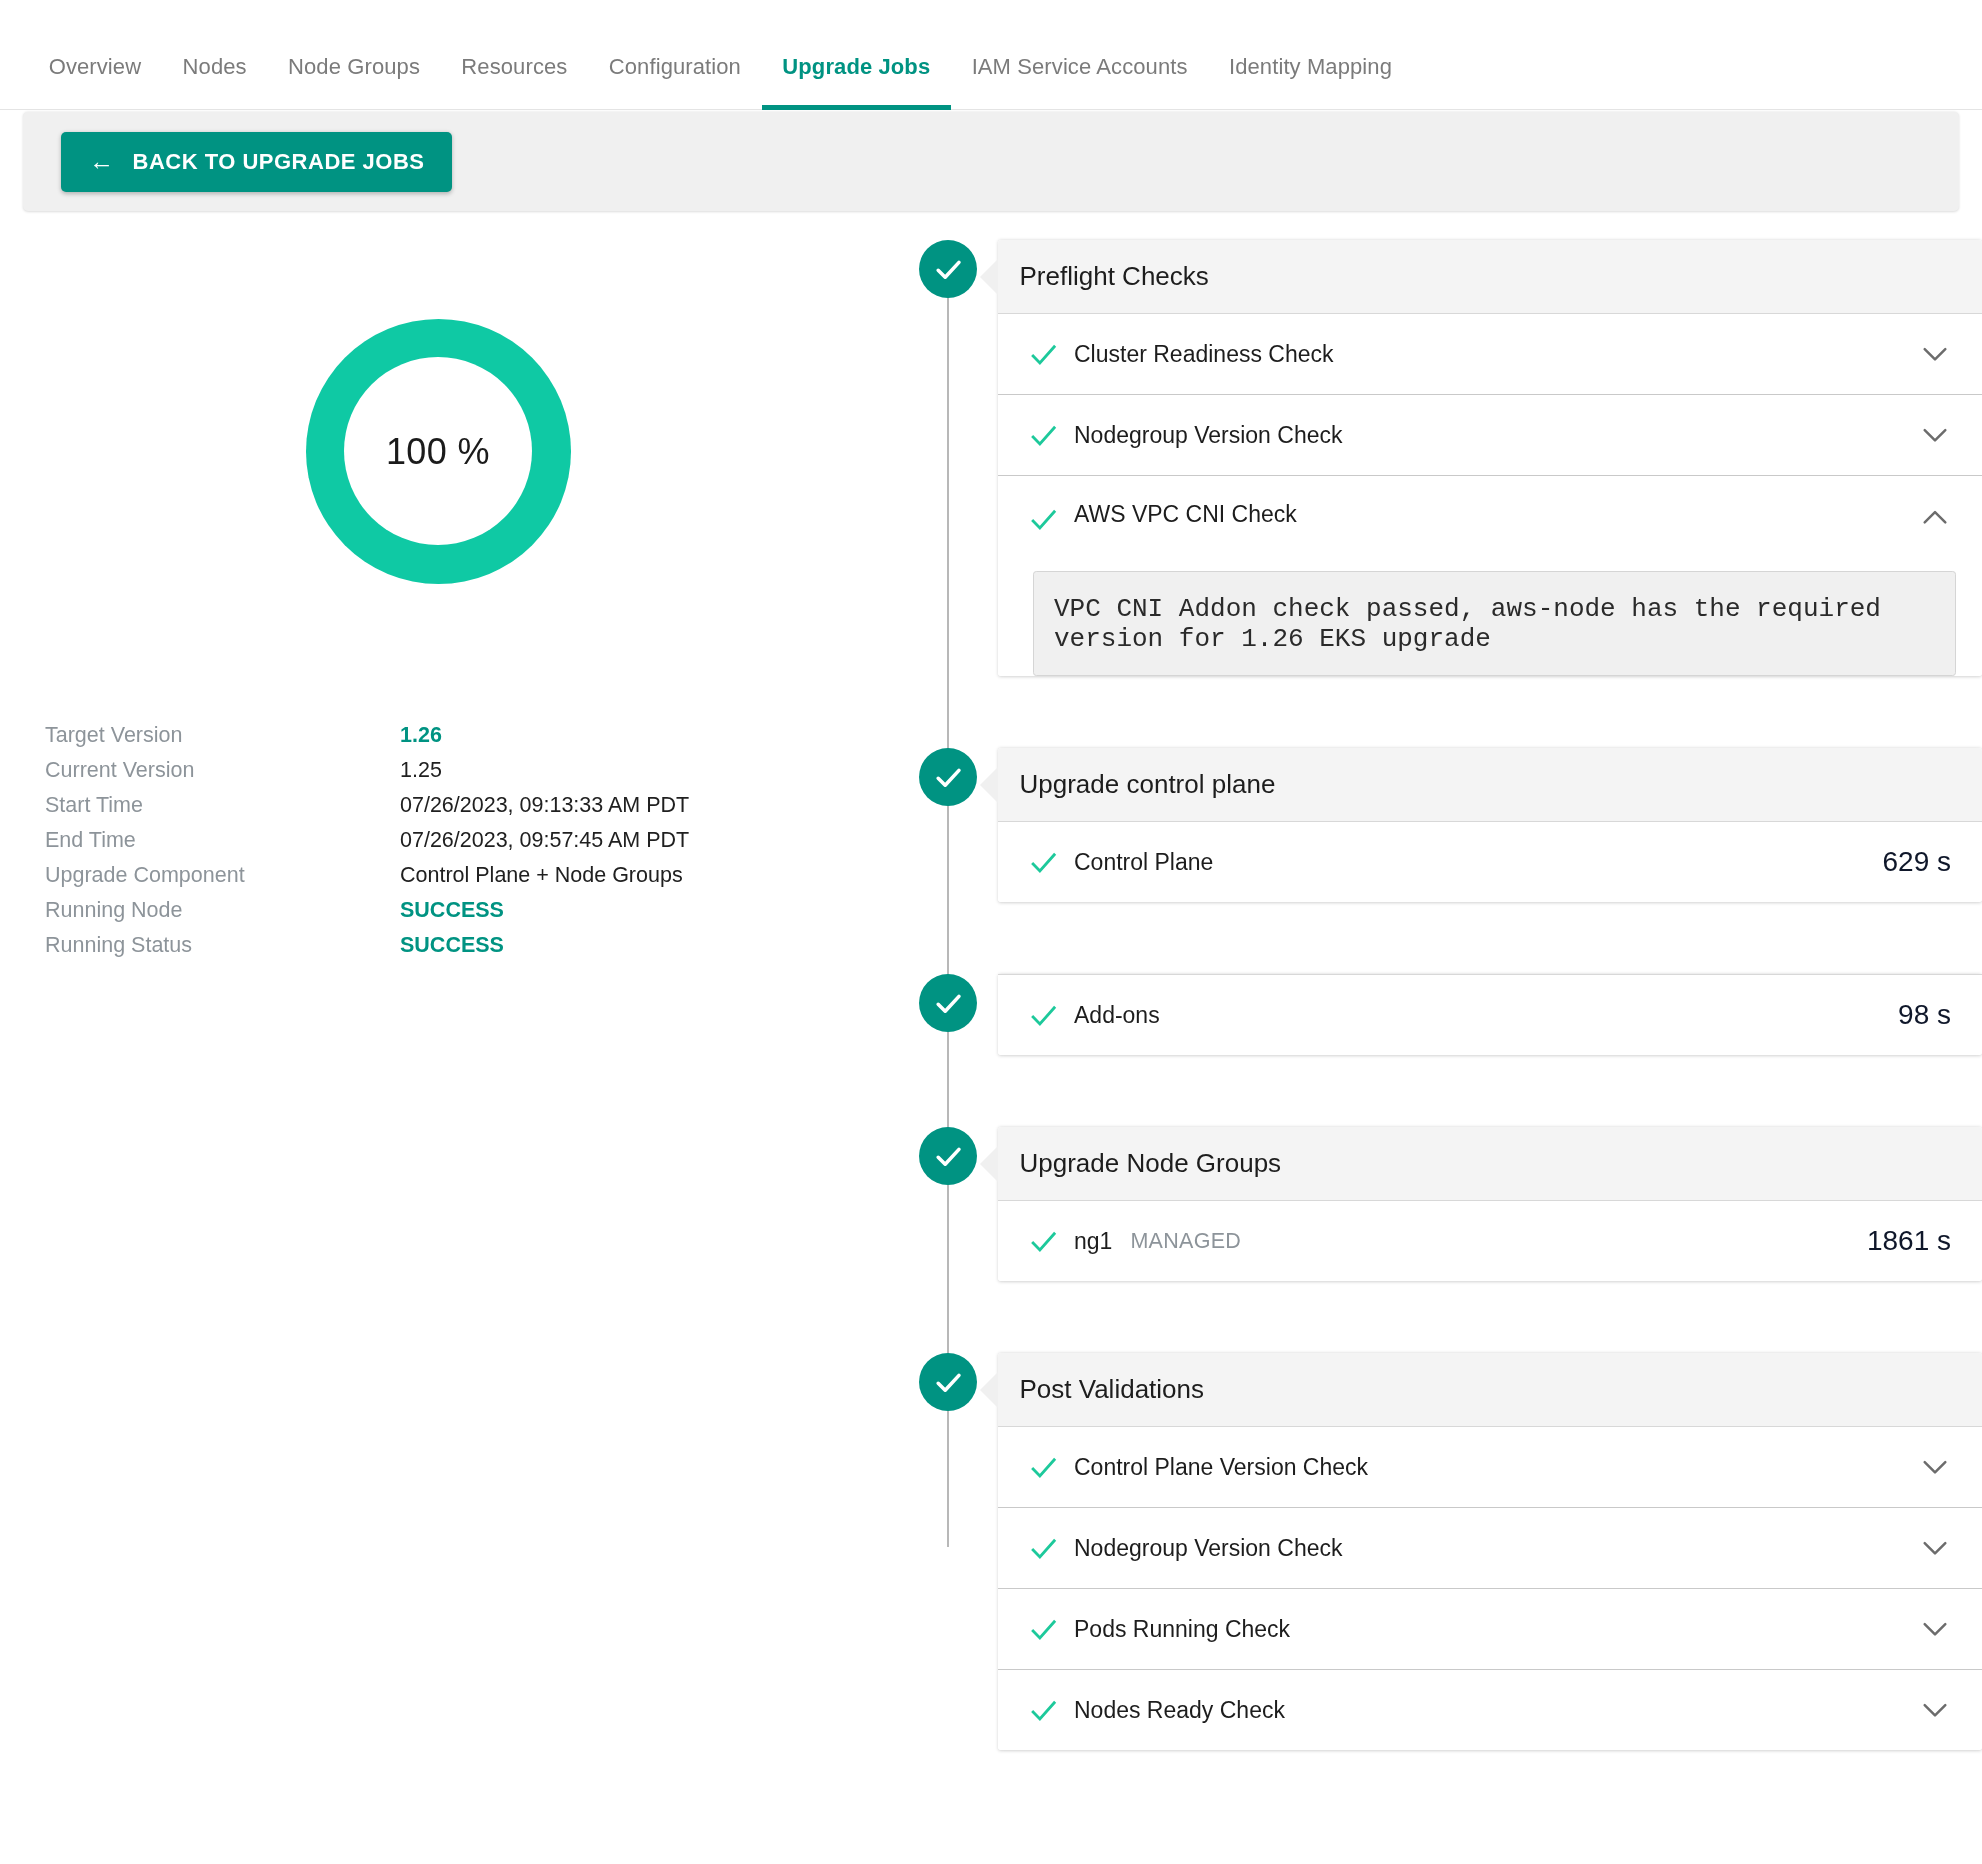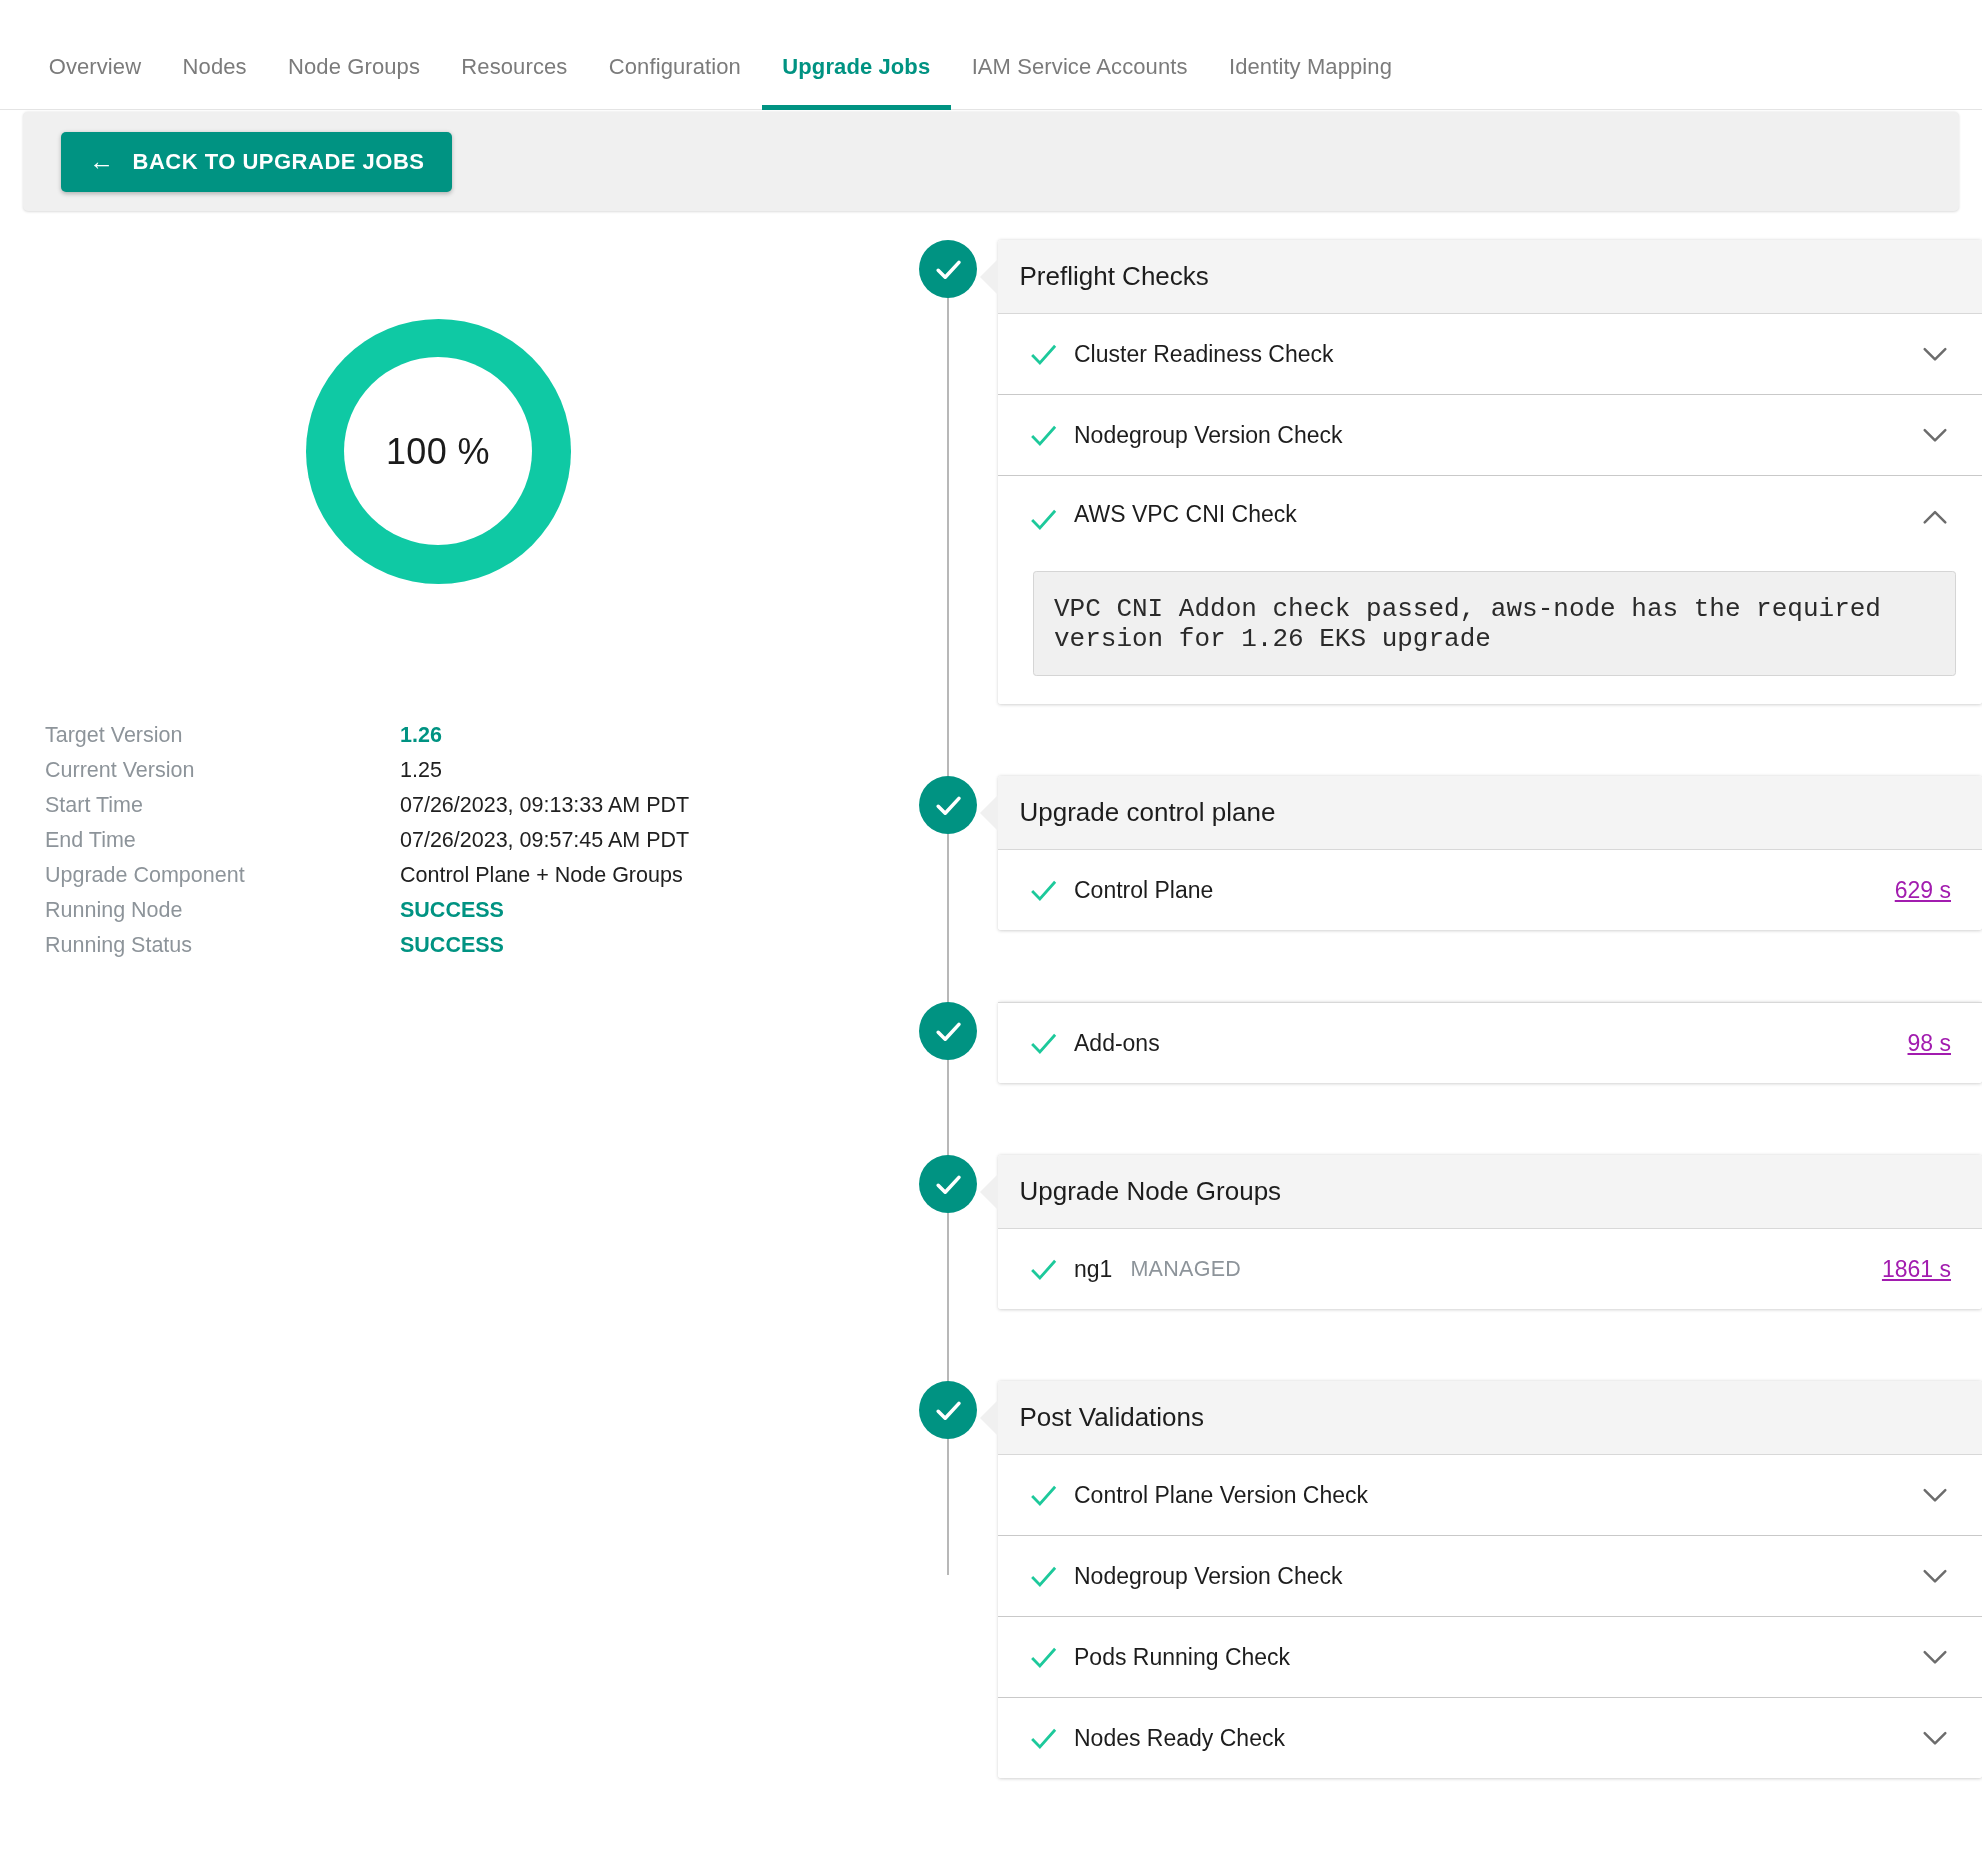--- a/index.html
+++ b/index.html
@@ -131,25 +131,25 @@
     min-height: 81px;
     padding: 0 31px 0 30px;
     border-top: 0.8px solid #c9c9c9;
     cursor: pointer;
   }
   .row:first-child { border-top: 0.8px solid #d8d8d8; }
   .chk { width: 46px; flex: 0 0 46px; display:flex; align-items:center; }
   .chk svg { width: 31px; height: 31px; display:block; }
   .row-label { font-size: 23px; color: #1d1d1d; flex: 1; }
   .row-tag { font-size: 21.5px; color: #8d949a; margin-left: 18px; letter-spacing: 0.3px; }
-  .row-dur { font-size: 23px; color: #a21caf; margin-left: auto; text-decoration: underline; }
+  .row-dur { font-size: 28px; color: #0f172a; margin-left: auto; }
   .chev { width: 33px; height: 33px; margin-left: auto; display:flex; align-items:center; justify-content:center; }
   .chev svg { width: 28px; height: 16.5px; display:block; }
 
-  .row.expanded { flex-wrap: wrap; align-items: flex-start; padding-top: 25px; padding-bottom: 28px; min-height: 0; }
+  .row.expanded { flex-wrap: wrap; align-items: flex-start; padding-top: 25px; min-height: 0; }
   .row.expanded .chk { margin-top: 3.3px; }
   .row.expanded .row-label { flex: 0 1 auto; margin-top: 0; }
   .detail {
     flex: 0 0 100%;
     margin: 36px 0 0 5px;
     background: #f0f0f0;
     border: 0.8px solid #d5d5d5;
     border-radius: 3.3px;
     padding: 21.5px 20px;
     font-family: "Liberation Mono", "DejaVu Sans Mono", monospace;

